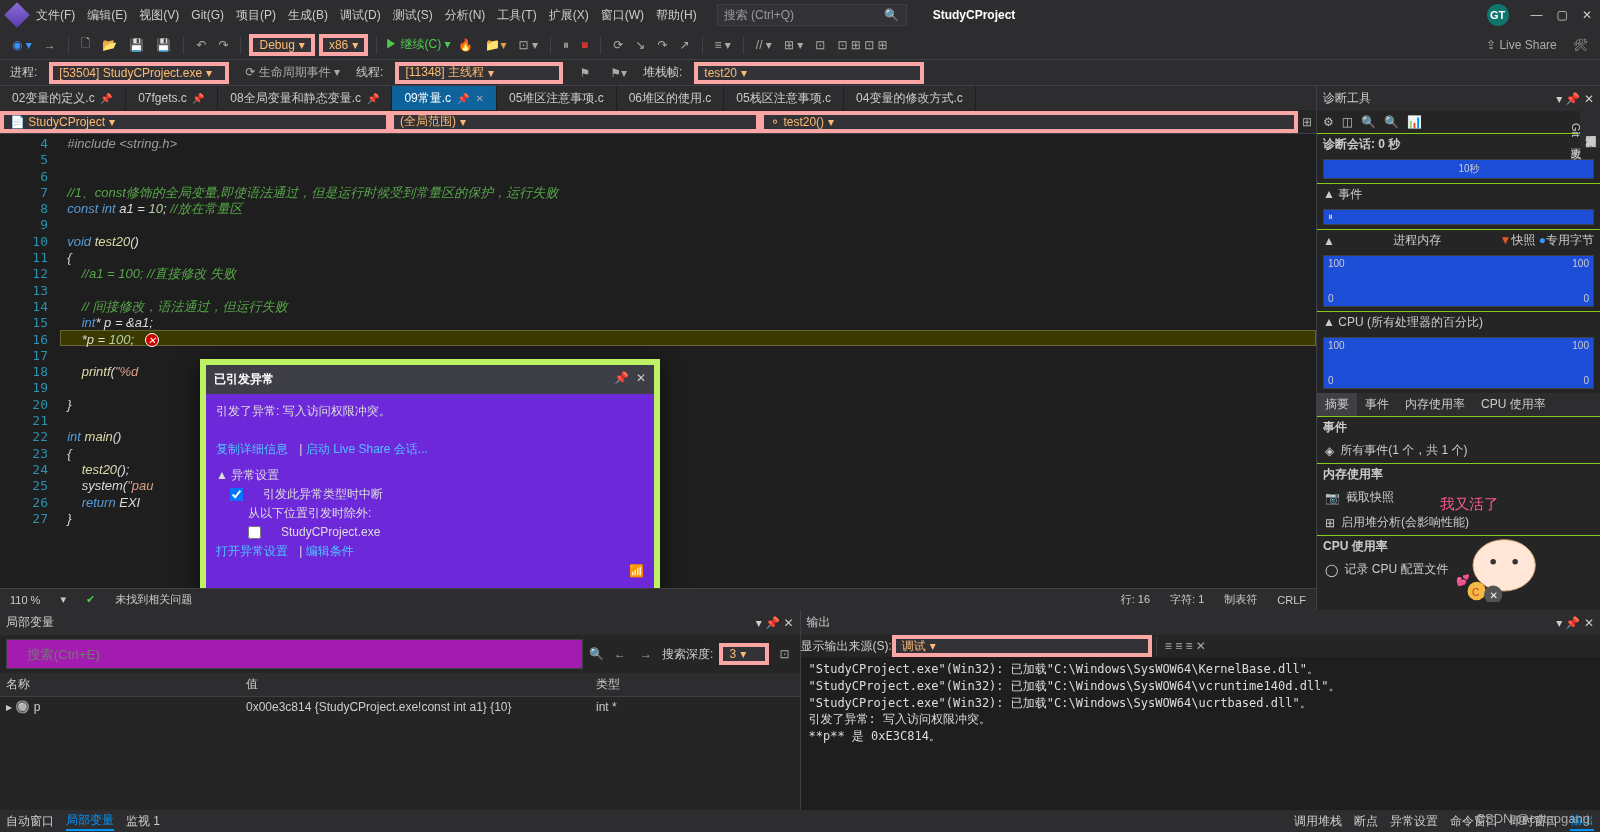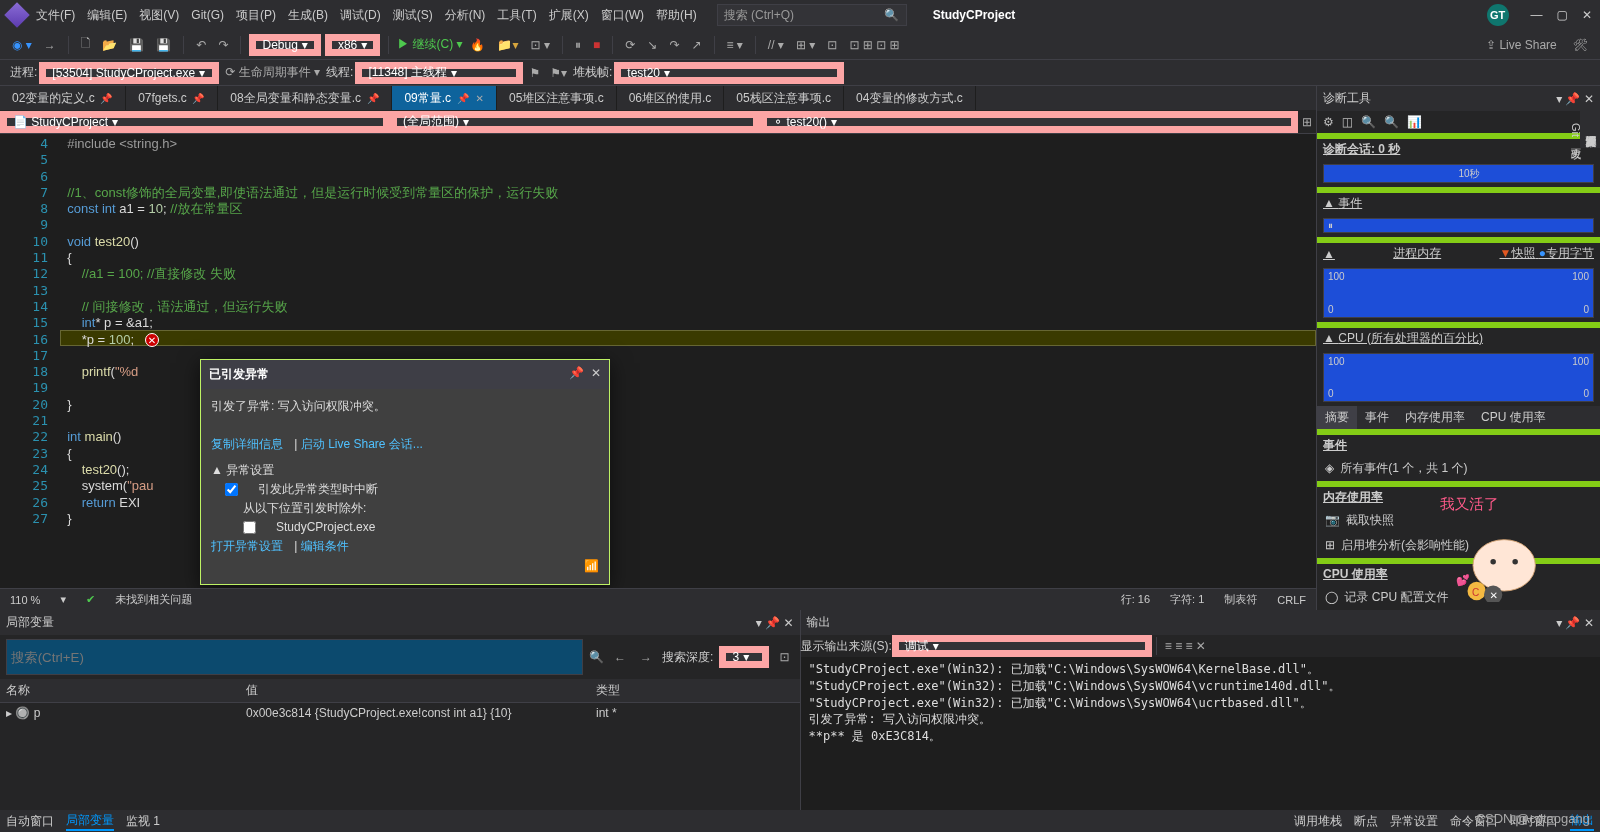--- a/index.html
+++ b/index.html
@@ -7,60 +7,60 @@
 .row { display:flex; align-items:center; }
 .titlebar { height:30px; background:#2d2d30; display:flex; align-items:center; padding:0 8px; gap:4px; }
 .vs-logo { width:18px; height:18px; background:linear-gradient(135deg,#8a6cd6,#5c3bb0); display:inline-block; transform:rotate(45deg); }
 .menu-item { padding:4px 6px; color:#ccc; cursor:default; }
 .search-box { background:#333337; border:1px solid #3f3f46; height:22px; width:190px; color:#999; padding:0 6px; margin-left:10px; display:flex; align-items:center; justify-content:space-between;}
 .title-right { margin-left:auto; display:flex; align-items:center; gap:8px;}
 .gt-badge { background:#0f766e; border-radius:50%; width:22px; height:22px; color:#fff; font-size:11px; display:flex; align-items:center; justify-content:center; font-weight:bold;}
 .toolbar { height:30px; background:#2d2d30; border-bottom:1px solid #3f3f46; display:flex; align-items:center; padding:0 8px; gap:4px;}
 .tb-btn { padding:2px 4px; color:#aaa; }
 .sep { width:1px; height:18px; background:#3f3f46; margin:0 4px;}
-.combo { background:#333337; border:7px solid #fca5a5; height:22px; padding:0 6px; color:#ffffff; display:flex; align-items:center; gap:4px;}
+.combo { background:#333337; border:4px solid #fca5a5; height:22px; padding:0 6px; color:#fdba74; display:flex; align-items:center; gap:4px;}
 .play { color:#4ec94e; }
-.debug-bar { height:26px; background:#2d2d30; border-bottom:1px solid #3f3f46; display:flex; align-items:center; padding:0 10px; gap:2px; font-size:12px;}
+.debug-bar { height:26px; background:#2d2d30; border-bottom:1px solid #3f3f46; display:flex; align-items:center; padding:0 10px; gap:12px; font-size:12px;}
 .main { display:flex; height:calc(100% - 30px - 30px - 26px - 200px - 22px); }
 .editor-area { flex:1; display:flex; flex-direction:column; background:#1e1e1e; min-width:0;}
 .tabs { height:24px; background:#2d2d30; display:flex; align-items:center; overflow:hidden;}
 .tab { padding:0 12px; height:24px; display:flex; align-items:center; color:#ccc; border-right:1px solid #1e1e1e; gap:6px; white-space:nowrap;}
 .tab.active { background:#0e639c; color:#fff;}
 .tab .x { color:#aaa; font-size:10px;}
 .pin { color:#888; font-size:10px;}
 .subbar { height:24px; background:#252526; border-bottom:1px solid #3f3f46; display:flex; align-items:center;}
 .subbar .combo { flex:0 0 auto; }
 .code-wrap { flex:1; display:flex; overflow:hidden; position:relative;}
 .gutter { width:60px; background:#1e1e1e; color:#2b91af; text-align:right; padding-right:12px; font-family:Consolas,monospace; font-size:13px; line-height:16.3px; padding-top:2px;}
-.code { flex:1; font-family:Consolas,monospace; font-size:13px; line-height:16.3px; white-space:pre; padding-top:2px; color:#dadada; position:relative;}
+.code { flex:1; font-family:Consolas,monospace; font-size:13px; line-height:16.3px; white-space:pre; padding-top:2px; color:#dadada; position:relative;font-style:italic;}
 .code .kw{color:#569cd6;} .code .str{color:#d69d85;} .code .cmt{color:#57a64a;} .code .pp{color:#9b9b9b;} .code .fn{color:#dcdcaa;} .code .num{color:#b5cea8;}
 .currline { position:absolute; left:0; right:0; height:16.3px; background:#3a3a00; border:1px solid #666633; z-index:0;}
 .err-circle { display:inline-block; width:14px;height:14px;border-radius:50%;background:#c00;color:#fff;font-size:10px;text-align:center;line-height:14px;border:1px solid #fff;}
-.exc-popup { position:absolute; left:200px; top:225px; width:410px; background:#404040; border:1px solid #bef264; box-shadow:0 4px 20px rgba(0,0,0,.6); z-index:50; font-size:12px;}
+.exc-popup { position:absolute; left:200px; top:225px; width:460px; background:#6d28d9; border:6px solid #bef264; box-shadow:0 4px 20px rgba(0,0,0,.6); z-index:50; font-size:12px;}
 .exc-popup .hdr { display:flex; justify-content:space-between; padding:6px 8px; background:#3e3e46;}
 .exc-popup .hdr b { color:#fff; }
 .exc-popup .body { padding:8px 10px; color:#ddd; line-height:1.6;}
 .exc-popup a {color:#4fc1ff; text-decoration:none; margin-right:8px;}
 .exc-popup .cbx { display:flex; align-items:center; gap:20px;}
 .right-col { width:284px; background:#252526; border-left:1px solid #3f3f46; display:flex; flex-direction:column; font-size:12px; overflow:hidden;}
 .panel-title { background:#2d2d30; padding:4px 6px; display:flex; align-items:center; justify-content:space-between; color:#ccc;}
 .diag-toolbar { display:flex; gap:8px; padding:4px 6px; color:#bbb;}
-.diag-sect { padding:2px 6px; border-top:6px solid #84cc16;text-decoration:underline;}
+.diag-sect { padding:2px 6px; border-top:1px solid #84cc16;}
 .diag-graph { height:52px; border:1px solid #3f3f46; margin:4px 6px; position:relative; background:#1d4ed8;}
 .diag-graph .lbl{ position:absolute; font-size:10px; color:#ccc;}
 .diag-tabs { display:flex; background:#2d2d30;}
 .diag-tabs span{ padding:3px 8px; color:#ccc;}
 .diag-tabs span.act{ background:#3f3f46;}
 .diag-item { padding:4px 8px; display:flex; align-items:center; gap:6px; color:#ccc;}
 .sidebar-vert { position:absolute; right:0; top:105px; width:20px; background:#2d2d30; writing-mode:vertical-rl; text-align:center; padding:8px 2px; font-size:11px; color:#ccc; z-index:5;}
 .statusbar-editor { height:22px; background:#2d2d30; display:flex; align-items:center; padding:0 10px; gap:20px; font-size:11px; color:#ccc; border-top:1px solid #3f3f46;}
 .bottom { height:200px; display:flex; background:#252526;}
 .bp { flex:1; display:flex; flex-direction:column; border-right:1px solid #3f3f46; min-width:0;}
 .bp .toolbar2 { display:flex; align-items:center; padding:4px 6px; gap:6px;}
-.bp input { background:#0c4a6e; border:1px solid #3f3f46; color:#ccc; height:36px; padding:0 4px; flex:1;}
+.bp input { background:#a21caf; border:1px solid #3f3f46; color:#ccc; height:30px; padding:0 20px; flex:1;}
 .bp-table { flex:1; overflow:auto;}
 .bp-table .th { display:flex; background:#2d2d30; border-bottom:1px solid #3f3f46;}
 .bp-table .th span, .bp-table .tr span { padding:3px 6px; }
 .bp-table .tr { display:flex;}
 .c1{width:240px;} .c2{width:350px;} .c3{flex:1;}
 .out { flex:1; display:flex; flex-direction:column; min-width:0;}
 .out .body { flex:1; padding:4px 8px; font-family:Consolas,monospace; font-size:12px; line-height:1.4; color:#ddd; background:#1e1e1e; overflow:auto; white-space:pre;}
 .bottom-tabs { height:22px; background:#2d2d30; display:flex; align-items:center; padding:0 6px; gap:12px; font-size:12px;}
 .bottom-tabs span { color:#ccc;}
 .bottom-tabs span.act{ color:#0097fb; border-bottom:2px solid #0097fb;}

